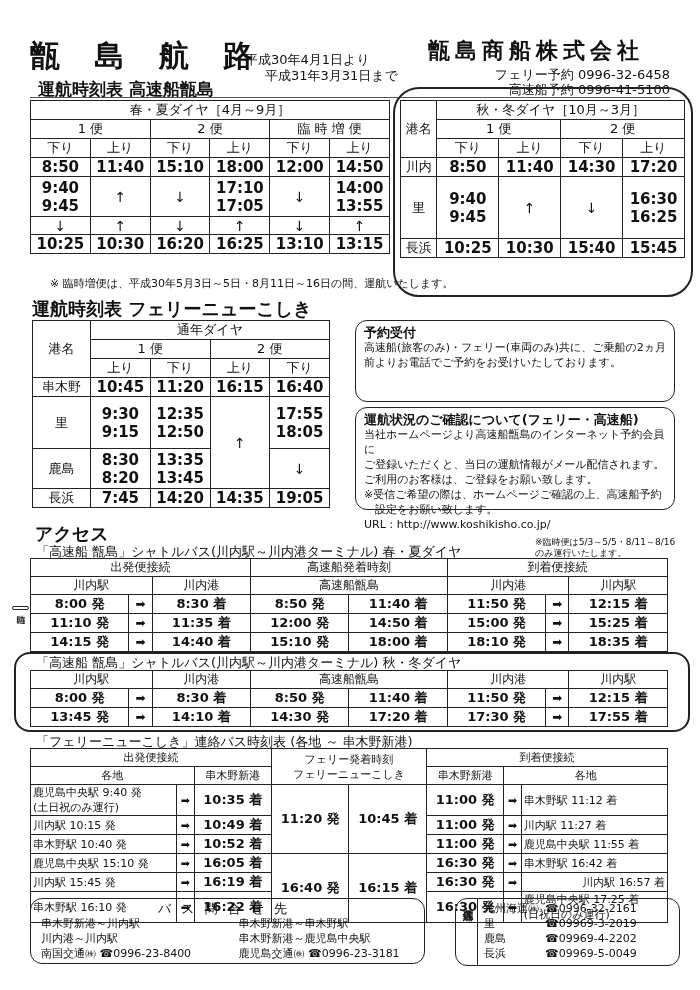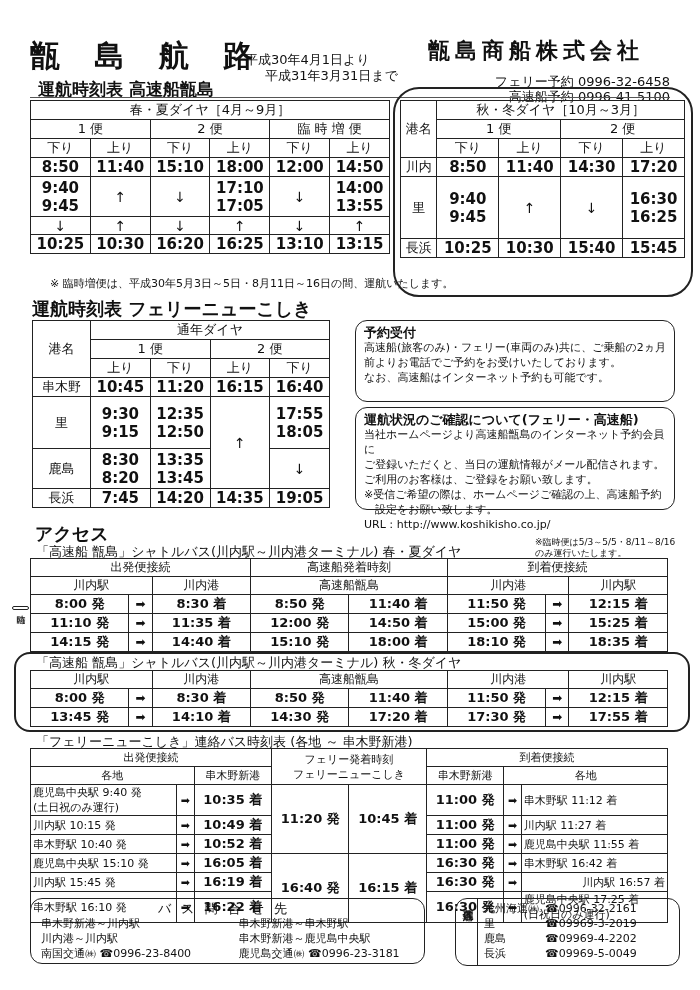--- a/index.html
+++ b/index.html
@@ -3,21 +3,21 @@
 <meta charset="utf-8">
 <style>
   * { box-sizing: border-box; margin: 0; padding: 0; }
   body { width: 700px; height: 990px; background: #fff; color: #111; font-family: "DejaVu Sans", sans-serif; position: relative; overflow: hidden; }
   .abs { position: absolute; }
   .title { left: 30px; top: 36px; font-size: 30px; font-weight: bold; letter-spacing: 12px; }
   .subtitle { left: 38px; top: 78px; font-size: 17px; font-weight: bold; }
   .dates { left: 245px; top: 52px; font-size: 13px; line-height: 16px; }
   .dates div:nth-child(2) { padding-left: 20px; }
   .company { left: 428px; top: 36px; font-size: 22px; font-weight: bold; letter-spacing: 5px; }
-  .phones { left: 470px; top: 74px; font-size: 13px; line-height: 15px; text-align: right; width: 200px; }
+  .phones { left: 470px; top: 67px; font-size: 13px; line-height: 15px; text-align: right; width: 200px; }
   .rule { left: 30px; top: 97px; width: 640px; border-top: 1px solid #555; }
 
   table { border-collapse: collapse; font-size: 13px; }
   td, th { border: 1px solid #222; text-align: center; font-weight: normal; padding: 0 2px; }
   .tt td.time { font-size: 15px; font-weight: bold; white-space: nowrap; }
   .arrow { font-size: 14px; }
 
   .spring { left: 30px; top: 100px; width: 360px; }
   .spring td { height: 18px; }
   .spring .big td { height: 40px; }
@@ -226,21 +226,20 @@
     <td class="time">14:35</td>
     <td class="time">19:05</td>
   </tr>
 </tbody>
   </table>
 
 <div class="abs box box1">
   <div class="head">予約受付</div>
   <div>高速船(旅客のみ)・フェリー(車両のみ)共に、ご乗船の2ヵ月</div>
   <div>前よりお電話でご予約をお受けいたしております。</div>
-  <div>なお、高速船はインターネット予約も可能です。</div>
 </div>
 <div class="abs box box2">
   <div class="head">運航状況のご確認について(フェリー・高速船)</div>
   <div>当社ホームページより高速船甑島のインターネット予約会員に</div>
   <div>ご登録いただくと、当日の運航情報がメール配信されます。</div>
   <div>ご利用のお客様は、ご登録をお願い致します。</div>
   <div>※受信ご希望の際は、ホームページご確認の上、高速船予約</div>
   <div>　設定をお願い致します。</div>
   <div>URL：http://www.koshikisho.co.jp/</div>
 </div>

